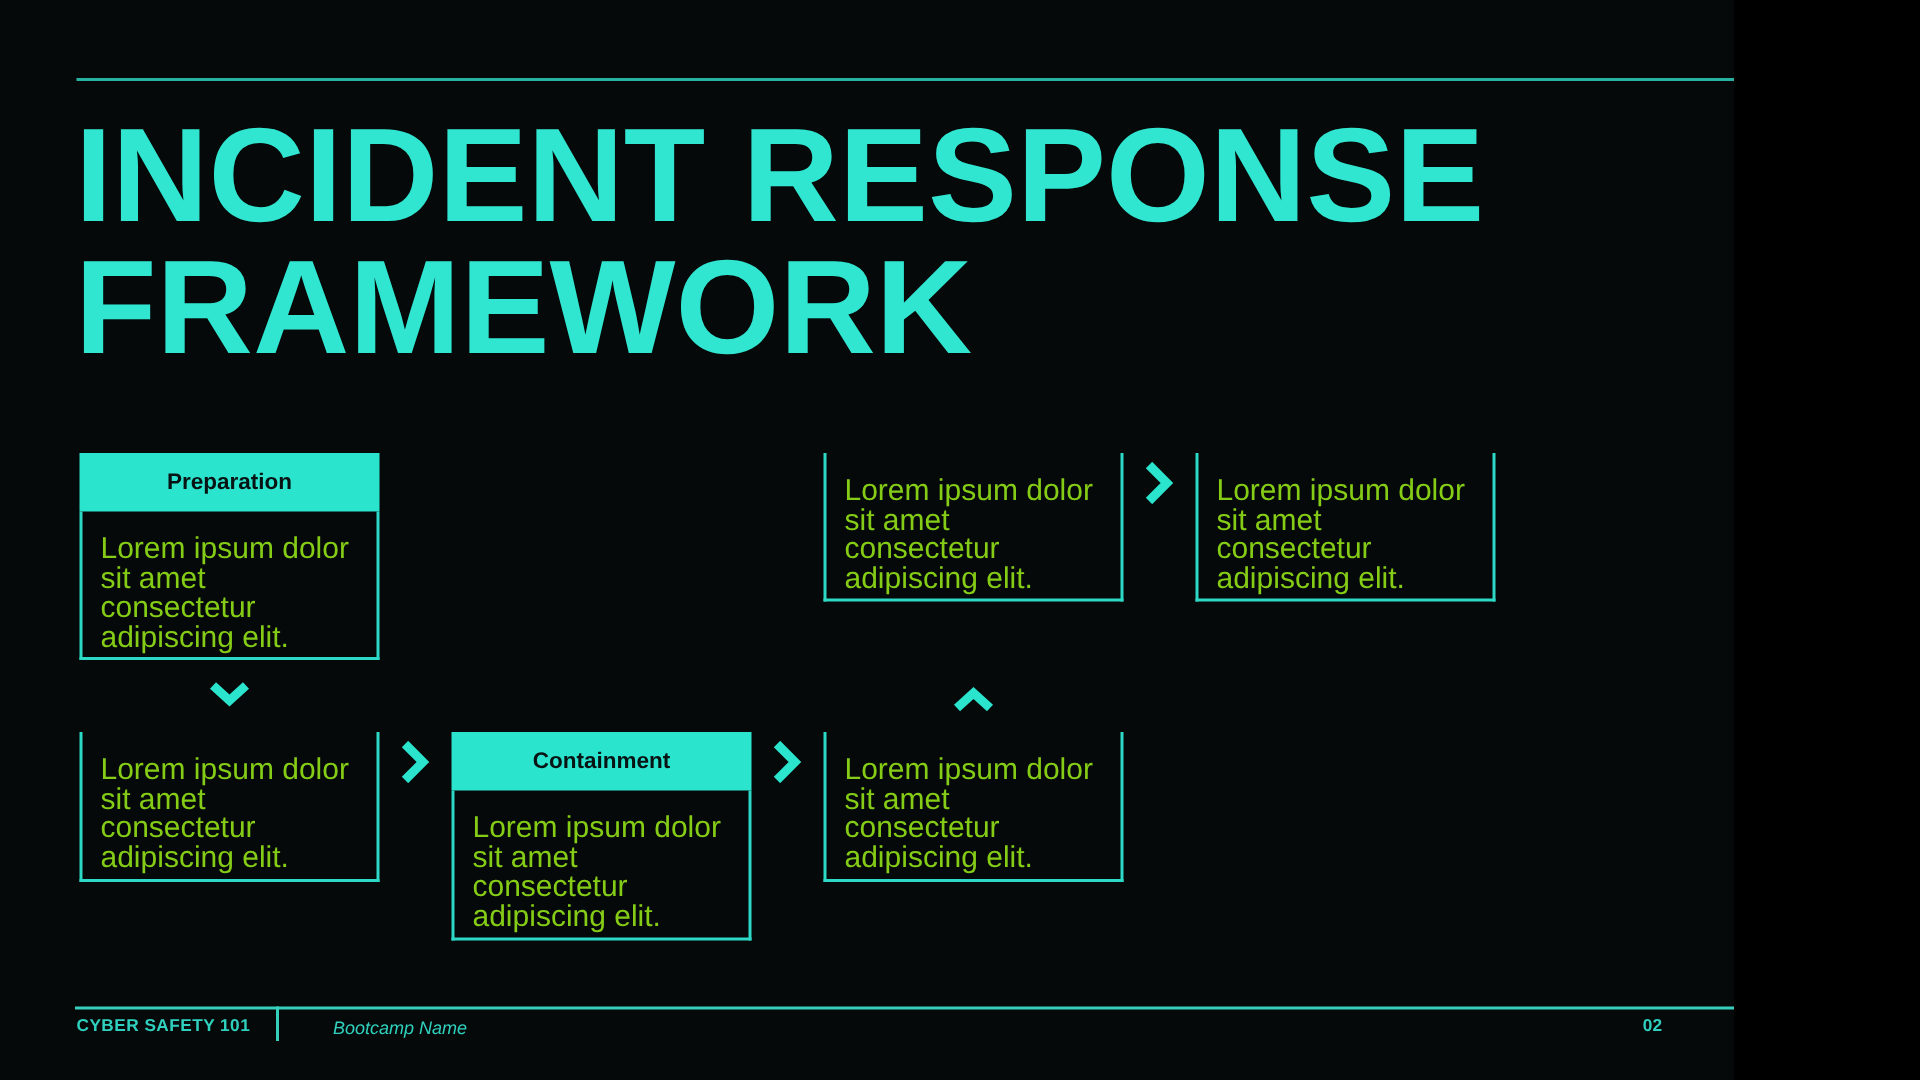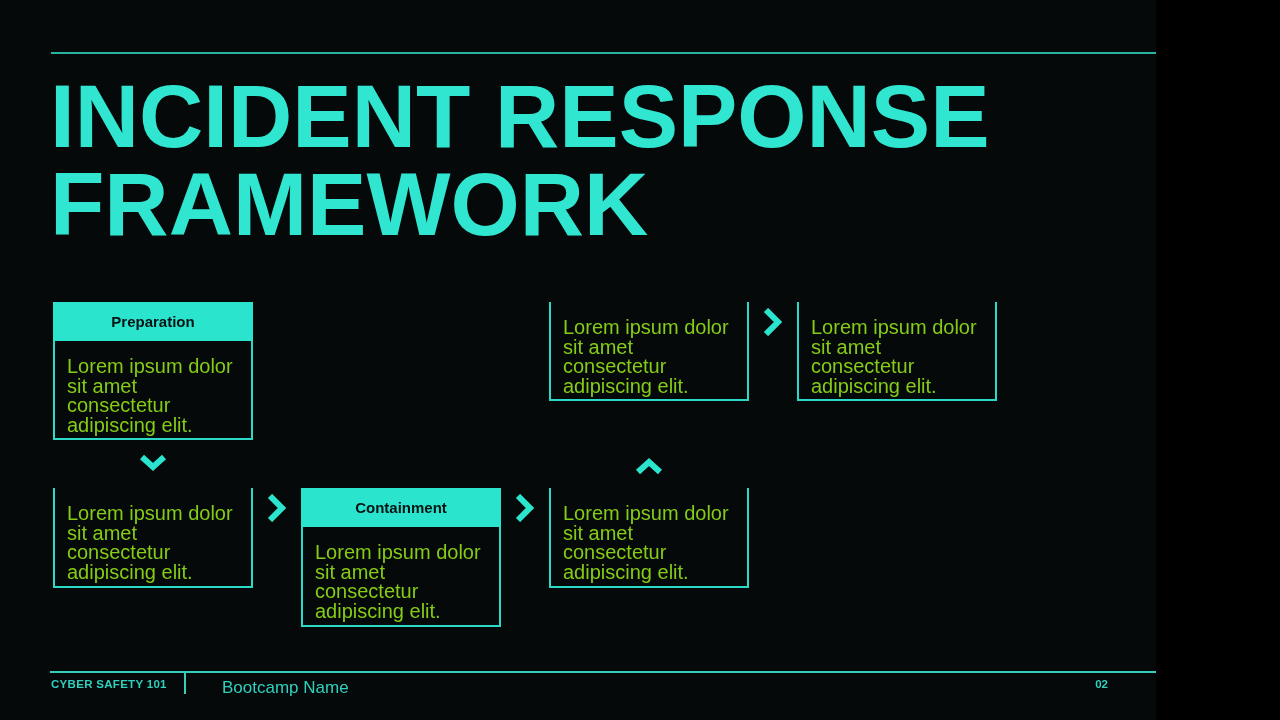--- a/index.html
+++ b/index.html
@@ -28,21 +28,21 @@
 
   .arrow{position:absolute;}
   .arrow path{fill:none;stroke:#2be4ce;stroke-width:6;}
 
   .halftone{position:absolute;left:1130px;top:295px;}
 
   .footer-rule{position:absolute;left:50px;top:671px;width:1185px;height:2px;background:#35cfbc;}
   .footer-divider{position:absolute;left:184px;top:671px;width:2px;height:23px;background:#35cfbc;}
   .footer-course{position:absolute;left:51px;top:678px;font-size:11.5px;font-weight:bold;
                  color:#2fd0be;letter-spacing:0.3px;}
-  .footer-program{position:absolute;left:222px;top:678px;font-size:17px;color:#2fd0be;}
+  .footer-program{position:absolute;left:222px;top:678px;font-size:12px;color:#2fd0be;font-style:italic;}
   .footer-page{position:absolute;right:48px;top:678px;font-size:11.5px;font-weight:bold;color:#2fd0be;}
 </style>
 </head>
 <body>
 
 <div class="slide">
 
   <div class="top-rule"></div>
 
   <h1 class="title" style="margin:0;">INCIDENT RESPONSE FRAMEWORK</h1>

